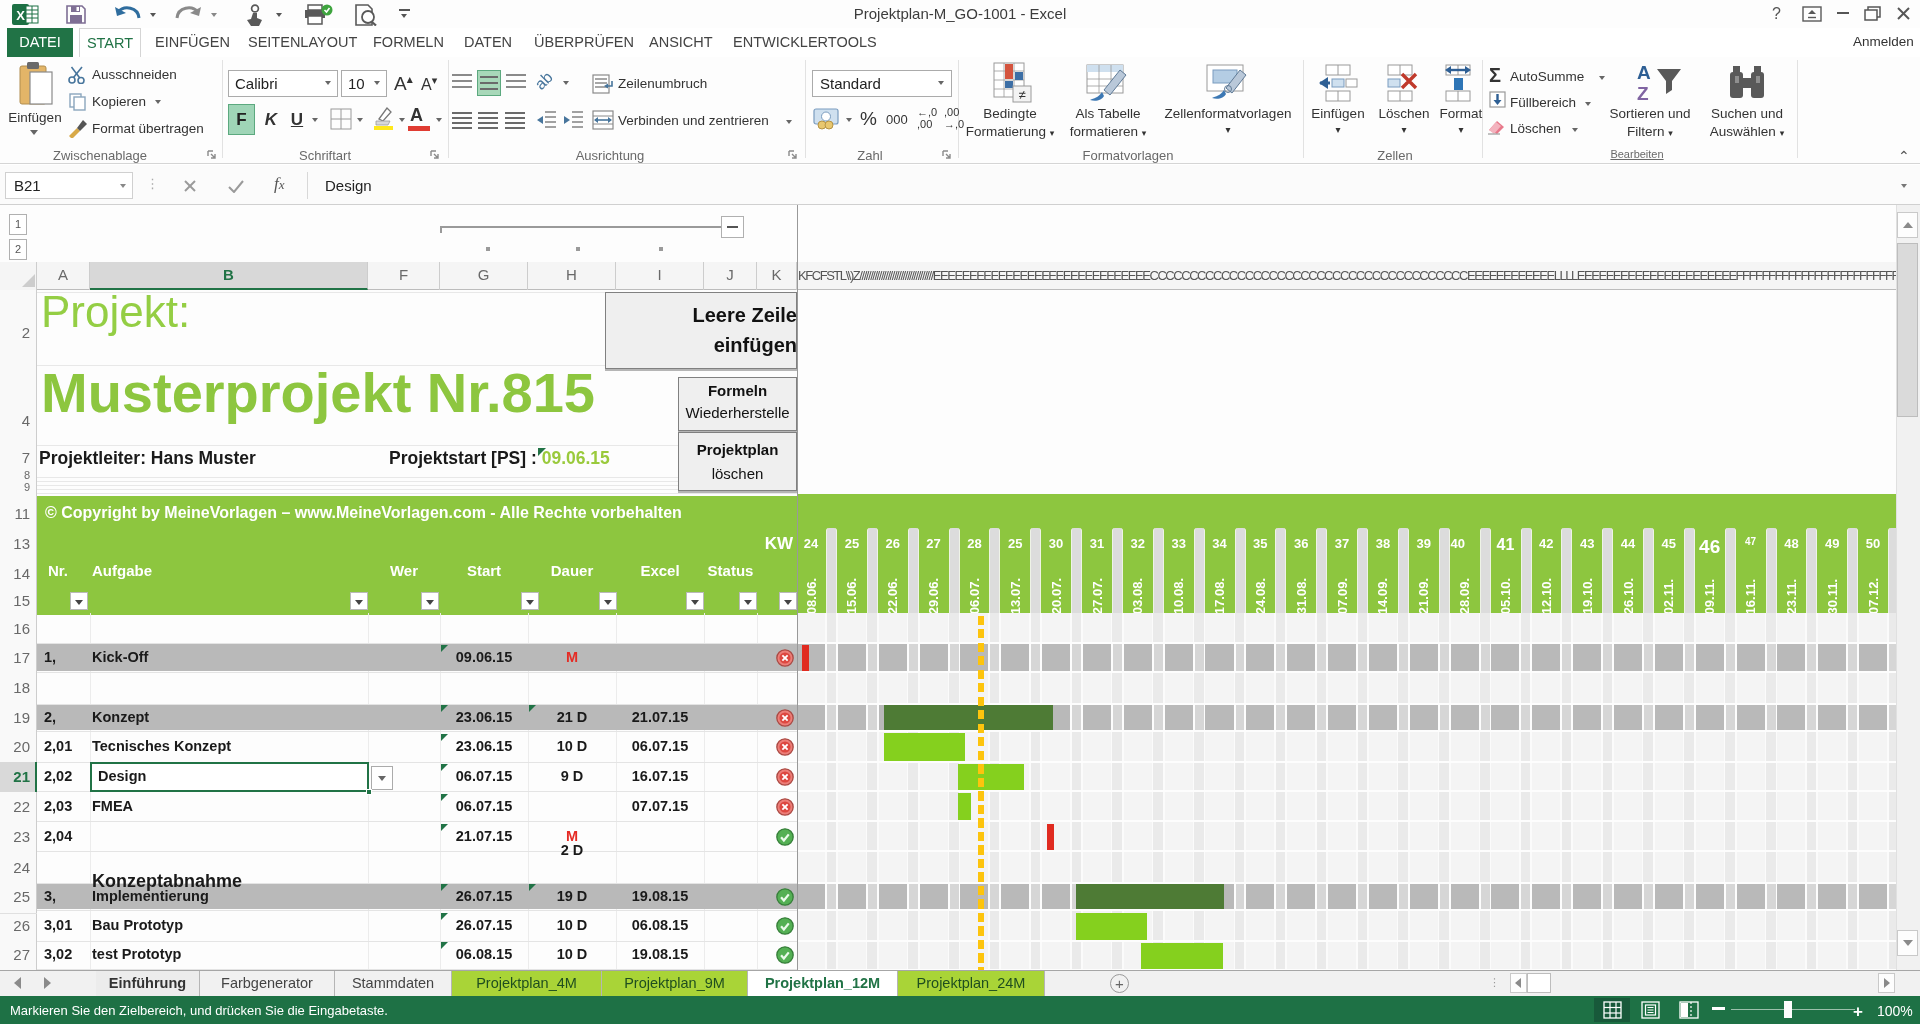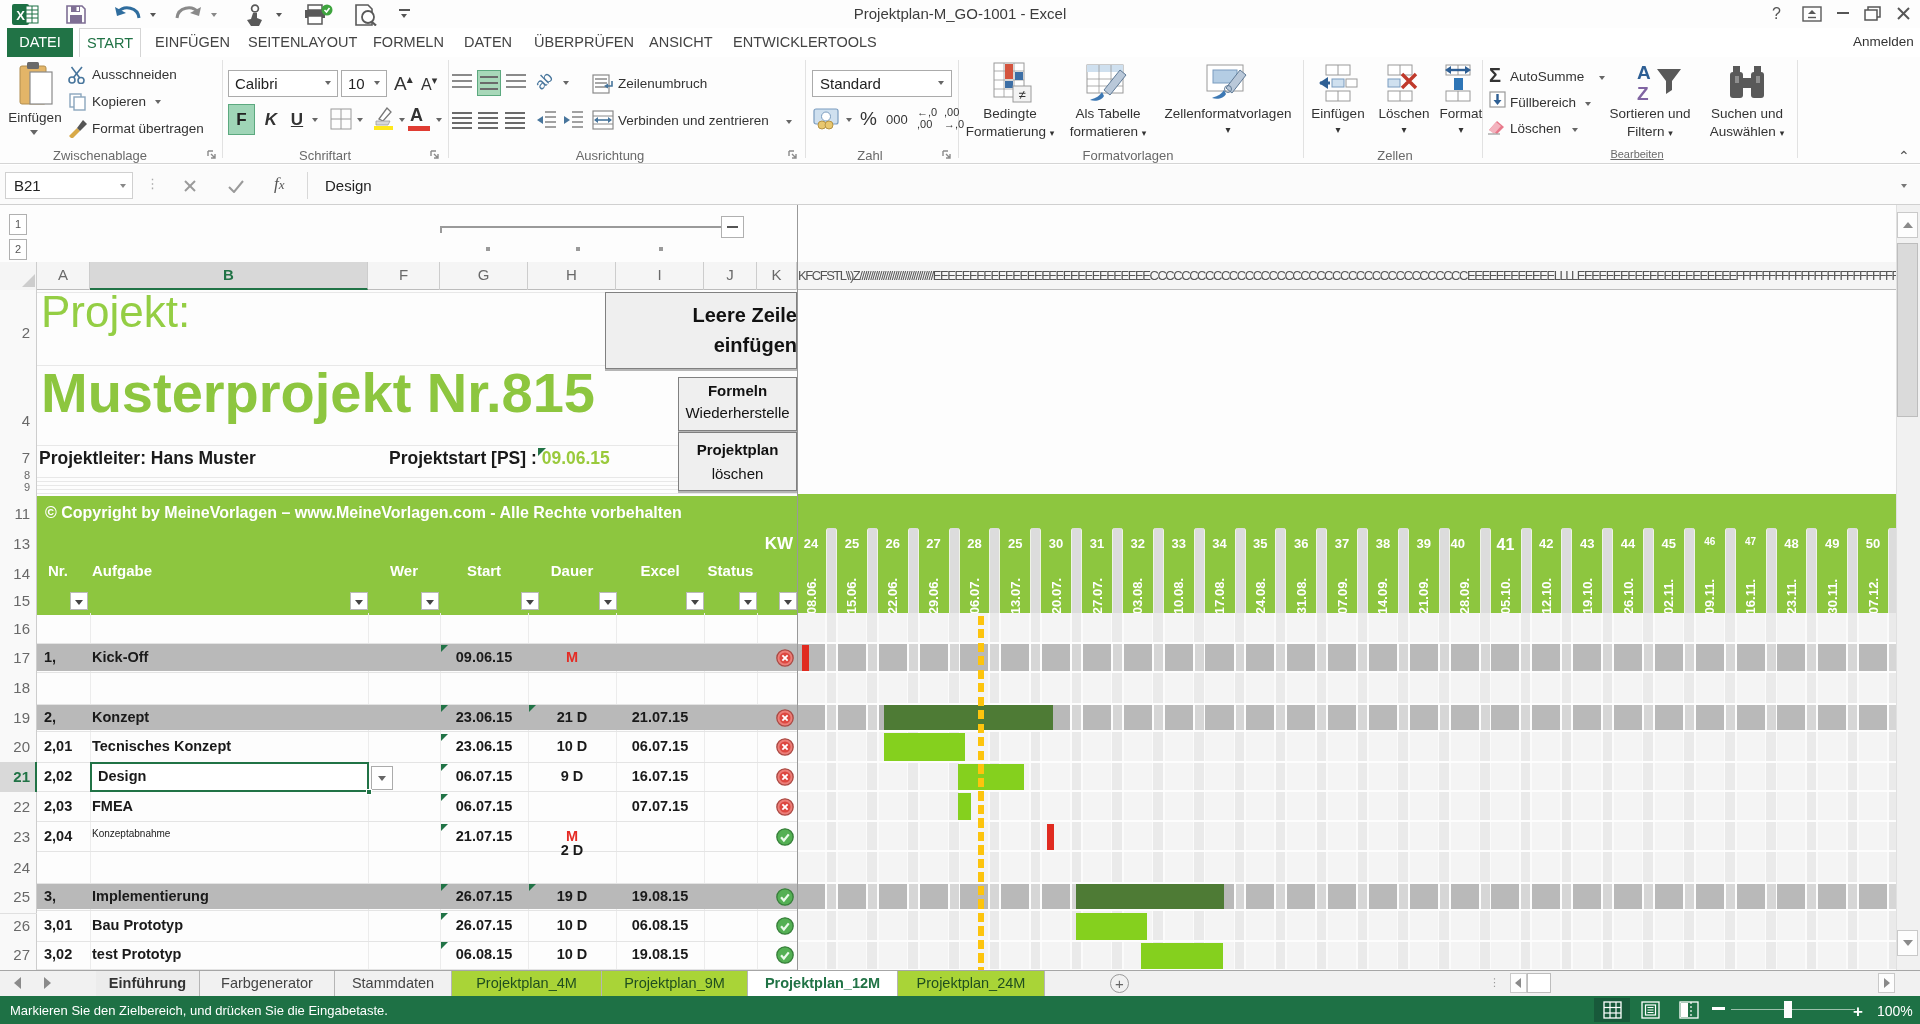--- a/index.html
+++ b/index.html
@@ -570,21 +570,21 @@
 <div class="ab" style="left:1614.0px;top:536px;width:28px;text-align:center;font-size:13px;font-weight:bold;color:#fff;">44</div>
 <div class="ab" style="left:1614.0px;top:556px;width:28px;height:58px;display:flex;align-items:flex-end;justify-content:center;">
     <span style="writing-mode:vertical-rl;transform:rotate(180deg);font-size:13px;font-weight:bold;color:#fff;">26.10.</span>
   </div>
 <div class="ab" style="left:1683.8px;top:528px;width:11px;height:87px;background:#dcdcdc;border-radius:3px 3px 0 0;border-left:1px solid #eef3e6;border-right:1px solid #eef3e6;"></div>
 <div class="ab" style="left:1654.8px;top:536px;width:28px;text-align:center;font-size:13px;font-weight:bold;color:#fff;">45</div>
 <div class="ab" style="left:1654.8px;top:556px;width:28px;height:58px;display:flex;align-items:flex-end;justify-content:center;">
     <span style="writing-mode:vertical-rl;transform:rotate(180deg);font-size:13px;font-weight:bold;color:#fff;">02.11.</span>
   </div>
 <div class="ab" style="left:1724.7px;top:528px;width:11px;height:87px;background:#dcdcdc;border-radius:3px 3px 0 0;border-left:1px solid #eef3e6;border-right:1px solid #eef3e6;"></div>
-<div class="ab" style="left:1695.7px;top:536px;width:28px;text-align:center;font-size:10px;font-weight:bold;color:#fff;">46</div>
+<div class="ab" style="left:1695.7px;top:536px;width:28px;text-align:center;font-size:19px;font-weight:bold;color:#fff;">46</div>
 <div class="ab" style="left:1695.7px;top:556px;width:28px;height:58px;display:flex;align-items:flex-end;justify-content:center;">
     <span style="writing-mode:vertical-rl;transform:rotate(180deg);font-size:13px;font-weight:bold;color:#fff;">09.11.</span>
   </div>
 <div class="ab" style="left:1765.6px;top:528px;width:11px;height:87px;background:#dcdcdc;border-radius:3px 3px 0 0;border-left:1px solid #eef3e6;border-right:1px solid #eef3e6;"></div>
 <div class="ab" style="left:1736.6px;top:536px;width:28px;text-align:center;font-size:10px;font-weight:bold;color:#fff;">47</div>
 <div class="ab" style="left:1736.6px;top:556px;width:28px;height:58px;display:flex;align-items:flex-end;justify-content:center;">
     <span style="writing-mode:vertical-rl;transform:rotate(180deg);font-size:13px;font-weight:bold;color:#fff;">16.11.</span>
   </div>
 <div class="ab" style="left:1806.4px;top:528px;width:11px;height:87px;background:#dcdcdc;border-radius:3px 3px 0 0;border-left:1px solid #eef3e6;border-right:1px solid #eef3e6;"></div>
 <div class="ab" style="left:1777.4px;top:536px;width:28px;text-align:center;font-size:13px;font-weight:bold;color:#fff;">48</div>
@@ -683,21 +683,21 @@
 <div class="ab" style="left:440px;top:798px;width:88px;text-align:center;font-size:14.5px;font-weight:bold;color:#1a1a1a;">06.07.15</div>
 <div class="ab" style="left:528px;top:842px;width:88px;text-align:center;font-size:14.5px;font-weight:bold;color:#1a1a1a;">2 D</div>
 <div class="ab" style="left:616px;top:798px;width:88px;text-align:center;font-size:14.5px;font-weight:bold;color:#1a1a1a;">07.07.15</div>
 <svg class="ab" style="left:776px;top:798px" width="18" height="18" viewBox="0 0 22 22">
 <circle cx="11" cy="11" r="10" fill="#ec7e78" stroke="#ab4a44" stroke-width="1.6"></circle>
 <circle cx="11" cy="11" r="6.8" fill="#dd4840"></circle>
 <path d="M7.8 7.8 L14.2 14.2 M14.2 7.8 L7.8 14.2" stroke="#fff" stroke-width="2.2"></path>
 </svg>
 <div class="ab" style="left:441px;top:794px;width:0;height:0;border-left:7px solid #217346;border-bottom:7px solid transparent;"></div>
 <div class="ab" style="left:44px;top:828px;font-size:14.5px;font-weight:bold;color:#1a1a1a;">2,04</div>
-<div class="ab" style="left:92px;top:828px;font-size:10px;font-weight:normal;color:#1a1a1a;">Konzeptabnahme</div>
+<div class="ab" style="left:92px;top:871px;font-size:18px;font-weight:bold;color:#1a1a1a;">Konzeptabnahme</div>
 <div class="ab" style="left:440px;top:828px;width:88px;text-align:center;font-size:14.5px;font-weight:bold;color:#1a1a1a;">21.07.15</div>
 <div class="ab" style="left:528px;top:828px;width:88px;text-align:center;font-size:14.5px;font-weight:bold;color:#e52b24;">M</div>
 <svg class="ab" style="left:776px;top:828px" width="18" height="18" viewBox="0 0 22 22">
 <circle cx="11" cy="11" r="10" fill="#54b054" stroke="#377f3a" stroke-width="1.6"></circle>
 <path d="M6.2 11.4 l3.4 3.8 6 -7.4" stroke="#eafaea" stroke-width="2.8" fill="none"></path>
 </svg>
 <div class="ab" style="left:441px;top:824px;width:0;height:0;border-left:7px solid #217346;border-bottom:7px solid transparent;"></div>
 <div class="ab" style="left:44px;top:888px;font-size:14.5px;font-weight:bold;color:#1a1a1a;">3,</div>
 <div class="ab" style="left:92px;top:888px;font-size:14.5px;font-weight:bold;color:#1a1a1a;">Implementierung</div>
 <div class="ab" style="left:440px;top:888px;width:88px;text-align:center;font-size:14.5px;font-weight:bold;color:#1a1a1a;">26.07.15</div>

